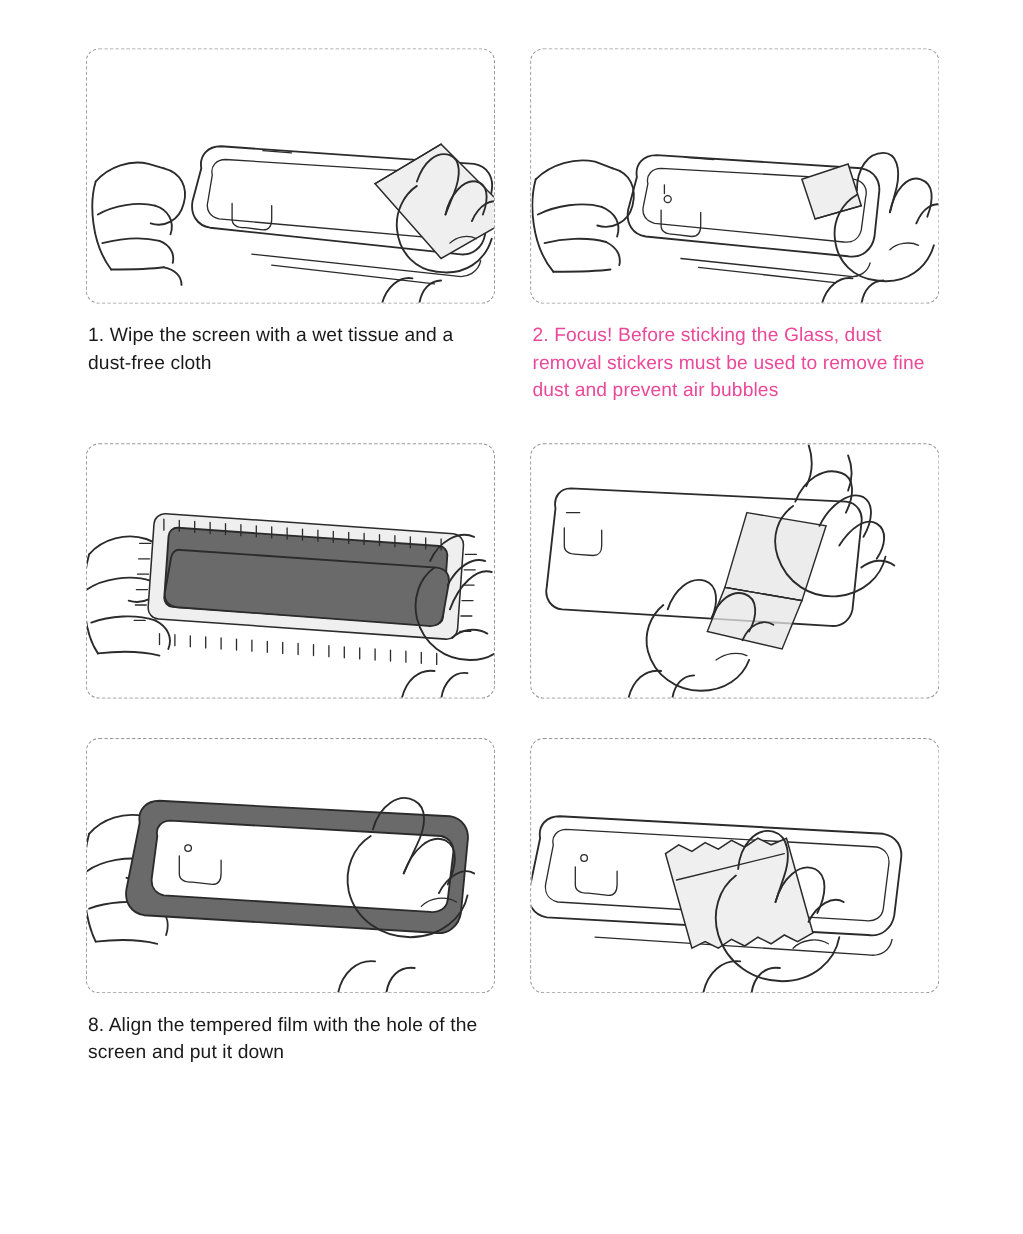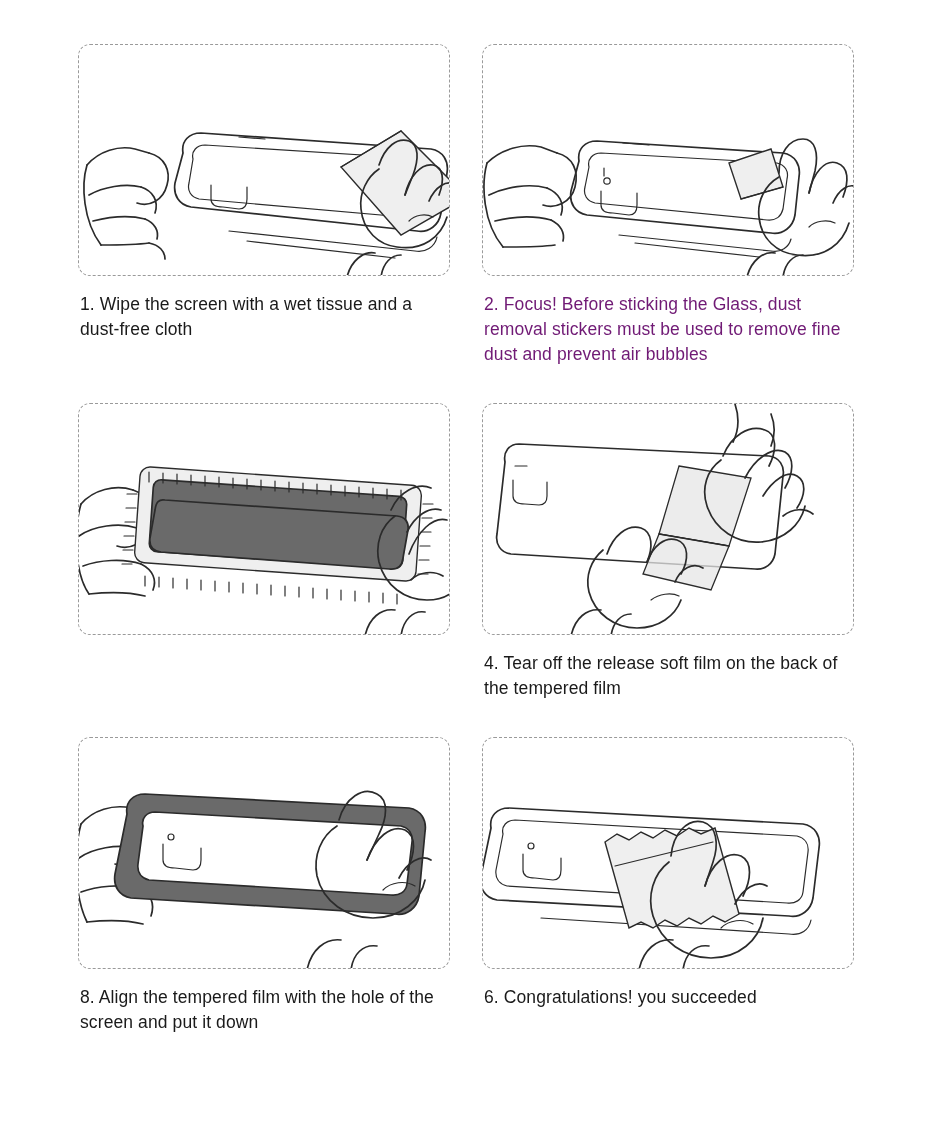--- a/index.html
+++ b/index.html
@@ -42,21 +42,21 @@
     background: #fff;
   }
   .panel svg { display: block; }
   .caption {
     font-size: 17.5px;
     line-height: 25px;
     color: #1a1a1a;
     padding: 16px 2px 0 2px;
     letter-spacing: 0.1px;
   }
-  .caption.accent { color: #701a75; }
+  .caption.accent { color: #ec4899; }
   .row-gap-c { height: 36px; }
   
   .ln { fill: none; stroke: #2b2b2b; stroke-width: 1.7; stroke-linecap: round; stroke-linejoin: round; }
   .ln-thin { fill: none; stroke: #2b2b2b; stroke-width: 1.2; stroke-linecap: round; stroke-linejoin: round; }
   .fill-dark { fill: #6a6a6a; stroke: #2b2b2b; stroke-width: 1.7; }
   .fill-light { fill: #efefef; stroke: #2b2b2b; stroke-width: 1.4; }
   .fill-white { fill: #ffffff; stroke: #2b2b2b; stroke-width: 1.7; }
   .fill-glass { fill: #e6e6e6; fill-opacity: 0.75; stroke: #2b2b2b; stroke-width: 1.3; }
 </style>
 </head>
@@ -208,21 +208,20 @@
 
           <path class="ln" d="M120 146 C108 156 102 172 106 188 C112 210 132 224 154 224 C176 224 192 212 198 196"></path>
           <path class="ln" d="M124 150 C130 132 144 120 158 124 C170 128 170 144 164 158"></path>
           <path class="ln" d="M164 158 C170 142 182 132 194 136 C206 140 206 156 198 170"></path>
           <path class="ln" d="M192 178 C198 164 210 158 220 164"></path>
           <path class="ln" d="M88 232 C92 214 104 204 118 206"></path>
           <path class="ln" d="M128 232 C130 218 138 210 148 210"></path>
           <path class="ln-thin" d="M168 196 C176 190 188 188 196 192"></path>
         </svg>
       </div>
-      <div class="caption">4. Tear off the release soft film on the back of the tempered film</div>
     </div>
   </div>
 
   <div class="row-gap-c"></div>
 
   <div class="grid">
 
     <div class="step">
       <div class="panel">
         <svg width="372" height="232" viewBox="0 0 372 232">
@@ -268,16 +267,15 @@
 
           <path class="ln" d="M188 118 C190 96 204 80 220 84 C234 88 236 106 230 124 L222 148"></path>
           <path class="ln" d="M222 148 C228 126 244 112 258 118 C270 124 268 142 260 158"></path>
           <path class="ln" d="M252 166 C260 150 274 142 284 148"></path>
           <path class="ln" d="M186 124 C170 136 164 158 170 178 C178 204 202 220 228 220 C256 220 276 202 280 180"></path>
           <path class="ln" d="M156 232 C160 212 174 200 190 202"></path>
           <path class="ln" d="M200 232 C202 216 212 206 226 208"></path>
           <path class="ln-thin" d="M238 190 C246 182 260 180 270 186"></path>
         </svg>
       </div>
-      <div class="caption">6. Congratulations! you succeeded</div>
     </div>
   </div>
 </div>
 
 </body></html>

